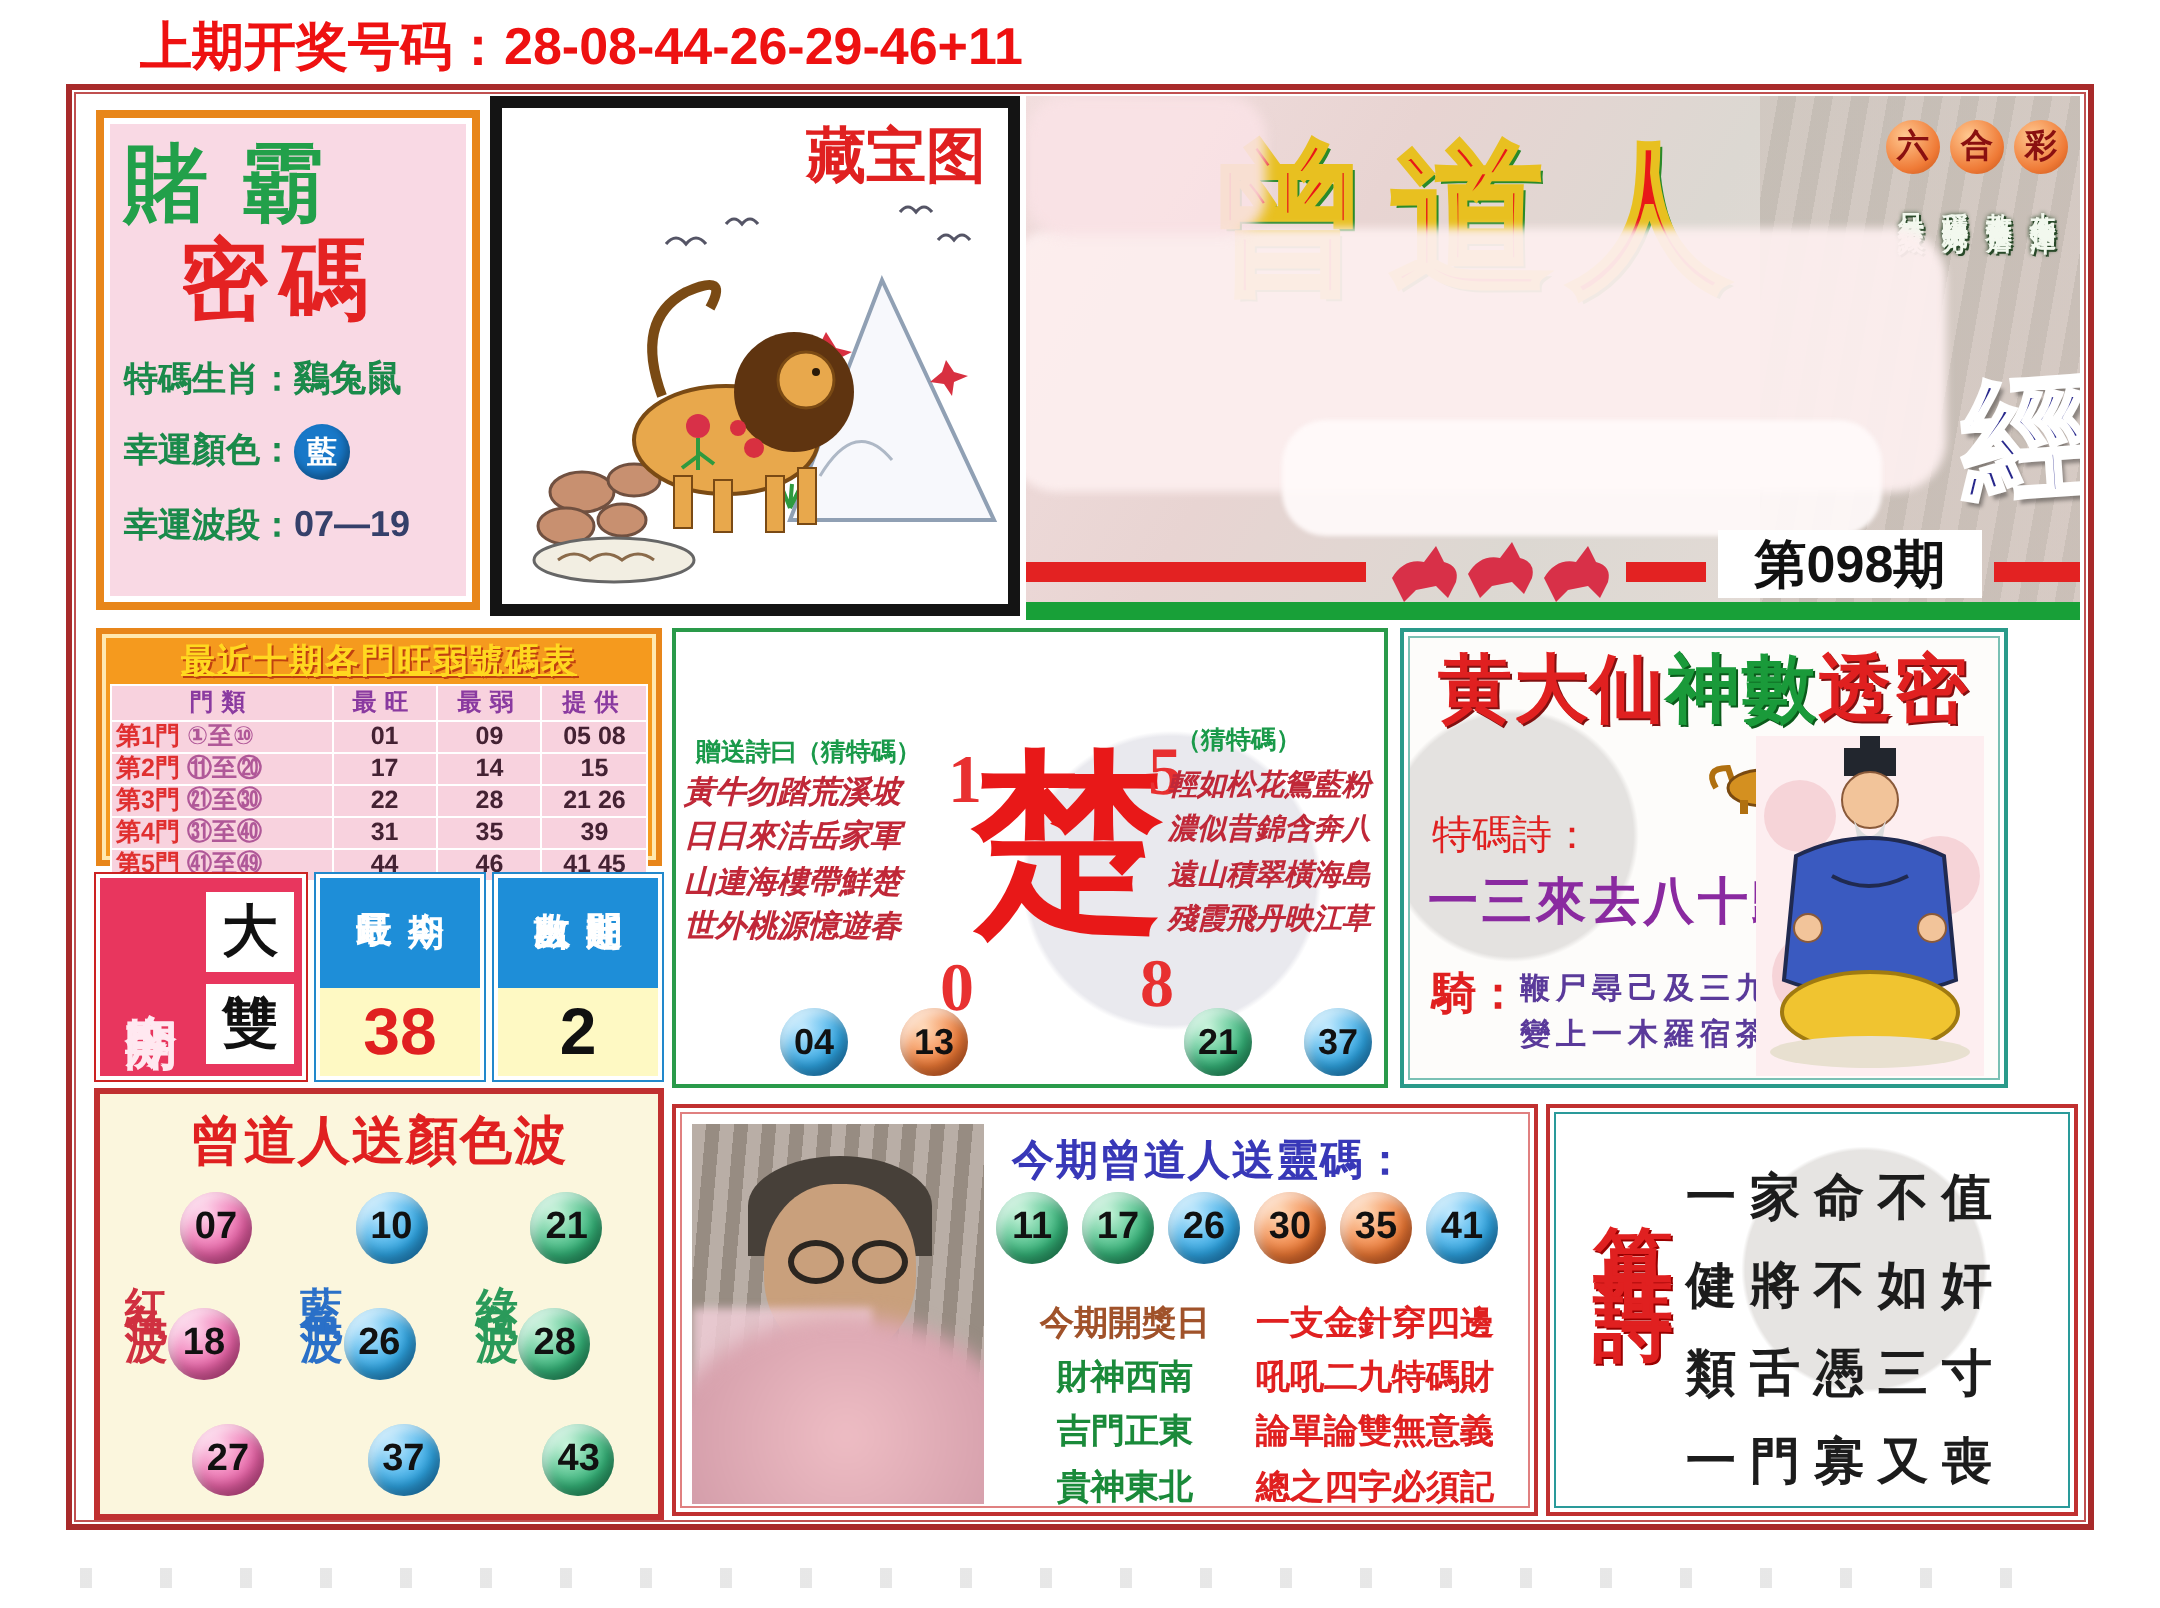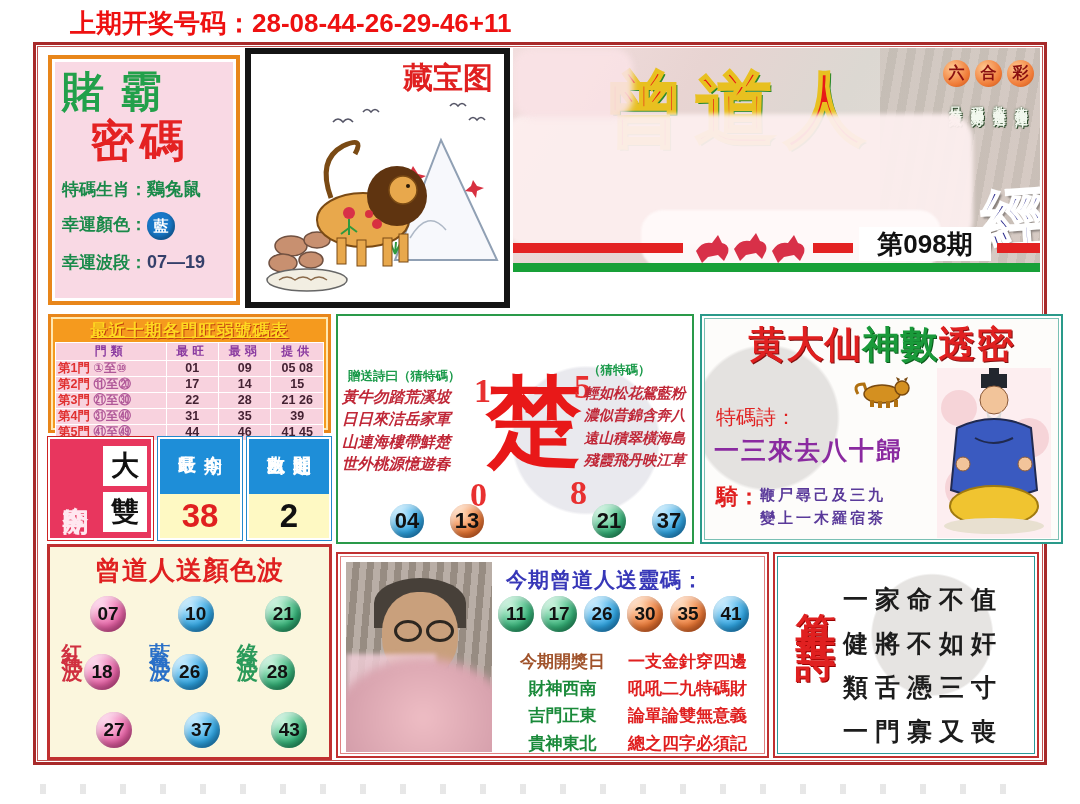--- a/index.html
+++ b/index.html
@@ -7,21 +7,21 @@
        font-family:"Liberation Sans","DejaVu Sans",sans-serif;}
   .abs{position:absolute;box-sizing:border-box;}
   .panel{position:absolute;box-sizing:border-box;}
   .ball{border-radius:50%;display:flex;align-items:center;justify-content:center;
         font-weight:700;color:#111;box-shadow:inset -3px -5px 7px rgba(0,0,0,.28),
         inset 3px 4px 5px rgba(255,255,255,.55);}
   .b-pink {background:radial-gradient(circle at 35% 30%,#ffd6ec,#ea64a8 60%,#c2387e);}
   .b-blue {background:radial-gradient(circle at 35% 30%,#bfe9ff,#2fa6e4 60%,#1570b0);}
   .b-green{background:radial-gradient(circle at 35% 30%,#c9f5dc,#36b57a 60%,#167a4c);}
   .b-orng {background:radial-gradient(circle at 35% 30%,#ffd9b8,#ef7a36 60%,#c04a18);}
-  .ball34{width:34px;height:34px;font-size:22px;}
+  .ball34{width:34px;height:34px;font-size:18px;}
   .ball36{width:36px;height:36px;font-size:19px;}
 
   
   #hdr{left:70px;top:6px;width:600px;font-size:26px;font-weight:700;color:#ee1111;}
 
   
   #frame{left:33px;top:42px;width:1014px;height:723px;border:3px solid #a82a2a;
          box-shadow:inset 0 0 0 1px #fff, inset 0 0 0 2px #c05050;background:#fff;}
   #cutrow{left:40px;top:784px;width:1000px;height:10px;opacity:.35;
       background:repeating-linear-gradient(90deg,#bbb 0 6px,transparent 6px 40px);}
@@ -35,21 +35,21 @@
   #dubba .val{color:#1a8a4a;font-size:18px;}
   #dubba .wave{color:#35406a;font-size:18px;}
   .bluedot{display:inline-flex;width:28px;height:28px;border-radius:50%;background:#1878c8;
      color:#fff;font-size:15px;align-items:center;justify-content:center;vertical-align:middle;
      box-shadow:inset -2px -3px 4px rgba(0,0,0,.3);}
 
   
   #treasure{left:245px;top:48px;width:265px;height:260px;background:#fdba74;}
 
   
-  #mast{left:513px;top:48px;width:527px;height:224px;overflow:hidden;
+  #mast{left:513px;top:48px;width:527px;height:262px;overflow:hidden;
      background:linear-gradient(120deg,#f2dede 0%,#e8d4d2 30%,#dcd8d2 55%,#e9dcd8 100%);text-align:right;}
   #mast .photo-tint{position:absolute;right:0;top:0;width:160px;height:262px;
      background:repeating-linear-gradient(100deg,#c8bcb4 0 9px,#b2a89e 9px 18px);opacity:.55;}
   #mast .blob1{position:absolute;left:-10px;top:66px;width:470px;height:132px;border-radius:26px;
      background:rgba(252,238,238,.95);filter:blur(2px);}
   #mast .blob2{position:absolute;left:128px;top:162px;width:300px;height:58px;border-radius:22px;
      background:rgba(255,250,250,.92);filter:blur(1px);}
   #mast .blob3{position:absolute;left:0;top:0;width:120px;height:70px;border-radius:20px;
      background:rgba(250,226,230,.9);filter:blur(3px);}
   #brand{position:absolute;left:92px;top:8px;font-size:80px;font-weight:900;color:#e81818;
@@ -125,21 +125,21 @@
      line-height:1.55;font-style:italic;white-space:nowrap;}
   #secret .big{position:absolute;left:148px;top:42px;font-size:96px;font-weight:900;color:#e81818;
      font-family:"Liberation Serif","DejaVu Serif",serif;}
   #secret .num{position:absolute;font-size:34px;font-weight:700;color:#e83030;
      font-family:"Liberation Serif","DejaVu Serif",serif;}
   #secret .n1{left:136px;top:56px;} #secret .n0{left:132px;top:160px;}
   #secret .n5{left:236px;top:52px;} #secret .n8{left:232px;top:158px;}
   #secret .balls .ball{position:absolute;}
 
   
-  #huang{left:700px;top:314px;width:363px;height:230px;background:
+  #huang{left:700px;top:314px;width:304px;height:230px;background:
      radial-gradient(circle at 18% 45%,#e4e2e0 0 22%,transparent 23%),#fdfcfa;
      border:2px solid #2a9a8a;box-shadow:inset 0 0 0 2px #fff,inset 0 0 0 3px #7ac0b4;}
   #huang .title{text-align:center;font-size:37px;font-weight:900;margin-top:4px;letter-spacing:1px;}
   #huang .title .r{color:#e02020;text-shadow:1px 1px 0 #801010;}
   #huang .title .g{color:#1a9a3a;text-shadow:1px 1px 0 #0a5a1a;}
   #huang .plabel{position:absolute;left:14px;top:88px;font-size:20px;font-weight:400;color:#e02020;}
   #huang .poem{position:absolute;left:12px;top:118px;font-size:25px;font-weight:900;color:#8a2aa0;letter-spacing:2px;}
   #huang .ride{position:absolute;left:14px;top:166px;font-size:22px;font-weight:900;color:#e02020;}
   #huang .rlines{position:absolute;left:58px;top:168px;font-size:15px;font-weight:800;color:#5a3a9a;
      line-height:1.5;letter-spacing:3px;}

